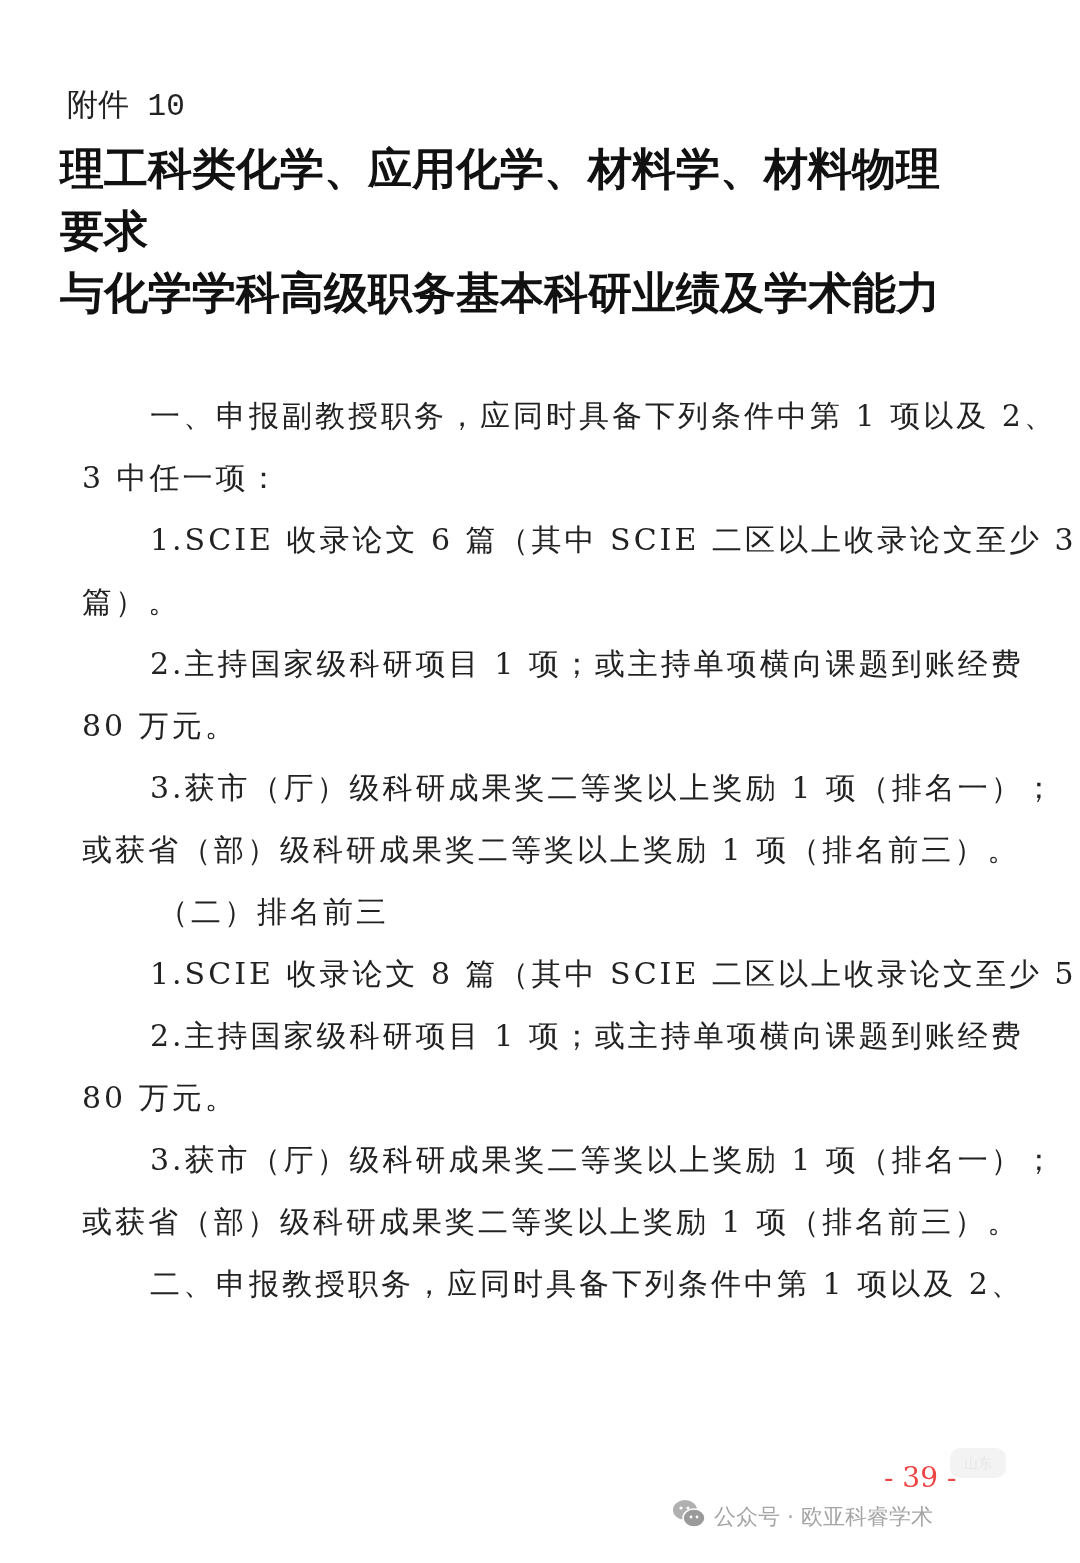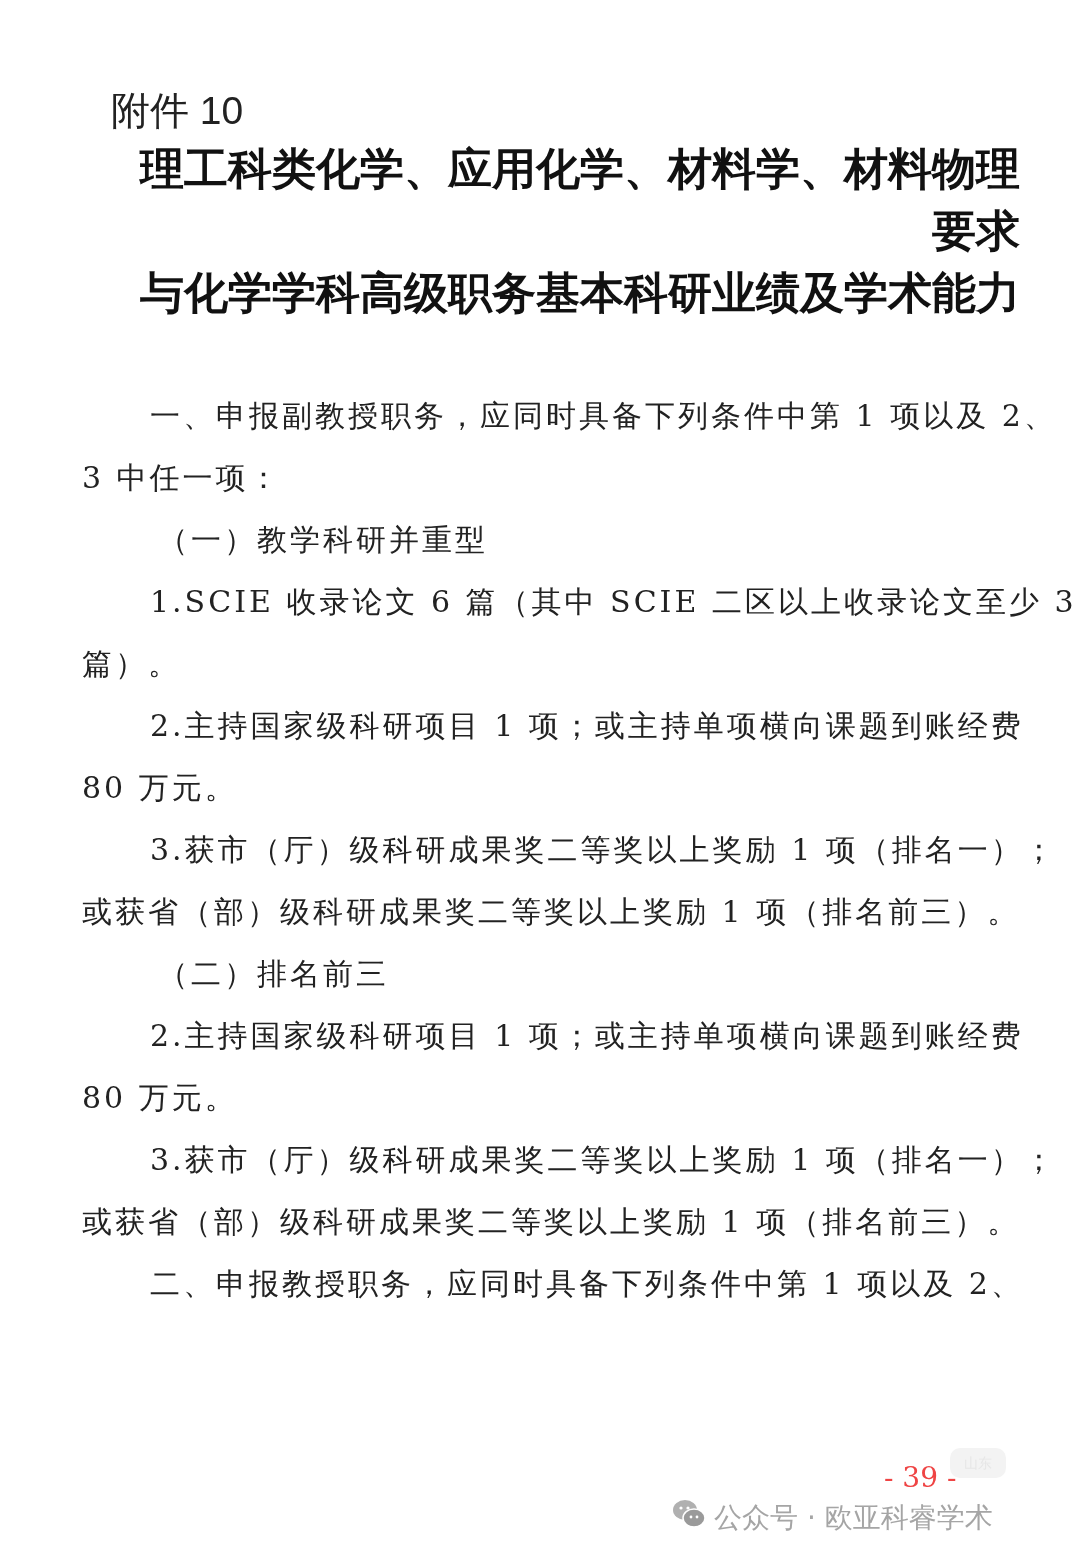--- a/index.html
+++ b/index.html
@@ -3,28 +3,28 @@
 <meta charset="utf-8">
 <style>
   html, body { margin: 0; padding: 0; background: #ffffff; }
   body {
     width: 1080px; height: 1563px; position: relative; overflow: hidden;
     font-family: "DejaVu Serif", "Liberation Serif", serif;
     color: #1a1a1a;
   }
   .attachment {
     position: absolute; left: 67px; top: 84px;
-    font-family: Liberation Sans, sans-serif;
-    font-size: 39px; color: #222; margin-left: 44px;
+    font-family: Liberation Mono, monospace;
+    font-size: 31px; color: #222;
   }
   .title {
     position: absolute; left: 60px; width: 960px; top: 138px;
     font-family: "DejaVu Sans", "Liberation Sans", sans-serif;
     font-weight: bold; font-size: 44px; line-height: 62px; color: #111;
-    text-align: right; letter-spacing: 0px;
+    text-align: left; letter-spacing: 0px;
   }
   .title .l { display: block; white-space: nowrap; }
   .para {
     position: absolute; left: 66px; width: 950px;
     font-size: 30px; line-height: 62px; color: #222;
     letter-spacing: 3px;
   }
   .line { display: block; white-space: nowrap; height: 62px; }
   .indent { padding-left: 68px; }
   .indent-sub { padding-left: 76px; }
@@ -35,45 +35,45 @@
   .watermark-badge {
     position: absolute; left: 950px; top: 1448px; width: 56px; height: 30px;
     border-radius: 10px; background: #f3f3f3; color: #e6e6e6;
     font-size: 14px; text-align: center; line-height: 30px;
     font-family: "DejaVu Sans", sans-serif;
   }
   .watermark {
     position: absolute; left: 672px; top: 1498px;
     display: flex; align-items: center; gap: 8px;
     font-family: "DejaVu Sans", "Liberation Sans", sans-serif;
-    font-size: 28px; color: #a5a5a5;
+    font-size: 22px; color: #a5a5a5;
   }
 </style>
 </head>
 <body>
 
 <div class="attachment">附件 10</div>
 
 <div class="title">
   <span class="l">理工科类化学、应用化学、材料学、材料物理</span>
   <span class="l">要求</span>
   <span class="l">与化学学科高级职务基本科研业绩及学术能力</span>
 </div>
 
 <div class="para" style="top:385px;margin-left:16px;" id="body-lines">
     <span class="line indent">一、申报副教授职务，应同时具备下列条件中第 1 项以及 2、</span>
     <span class="line ">3 中任一项：</span>
-    <span class="line indent-sub">（一）教学科研并重型</span>
     <span class="line indent">1.SCIE 收录论文 6 篇（其中 SCIE 二区以上收录论文至少 3</span>
     <span class="line ">篇）。</span>
     <span class="line indent">2.主持国家级科研项目 1 项；或主持单项横向课题到账经费</span>
     <span class="line ">80 万元。</span>
     <span class="line indent">3.获市（厅）级科研成果奖二等奖以上奖励 1 项（排名一）；</span>
     <span class="line ">或获省（部）级科研成果奖二等奖以上奖励 1 项（排名前三）。</span>
     <span class="line indent-sub">（二）排名前三</span>
+    <span class="line indent">1.SCIE 收录论文 8 篇（其中 SCIE 二区以上收录论文至少 5</span>
     <span class="line indent">2.主持国家级科研项目 1 项；或主持单项横向课题到账经费</span>
     <span class="line ">80 万元。</span>
     <span class="line indent">3.获市（厅）级科研成果奖二等奖以上奖励 1 项（排名一）；</span>
     <span class="line ">或获省（部）级科研成果奖二等奖以上奖励 1 项（排名前三）。</span>
     <span class="line indent">二、申报教授职务，应同时具备下列条件中第 1 项以及 2、</span>
   </div>
 
 <div class="watermark-badge">山东</div>
 <div class="page-num">- 39 -</div>
 

